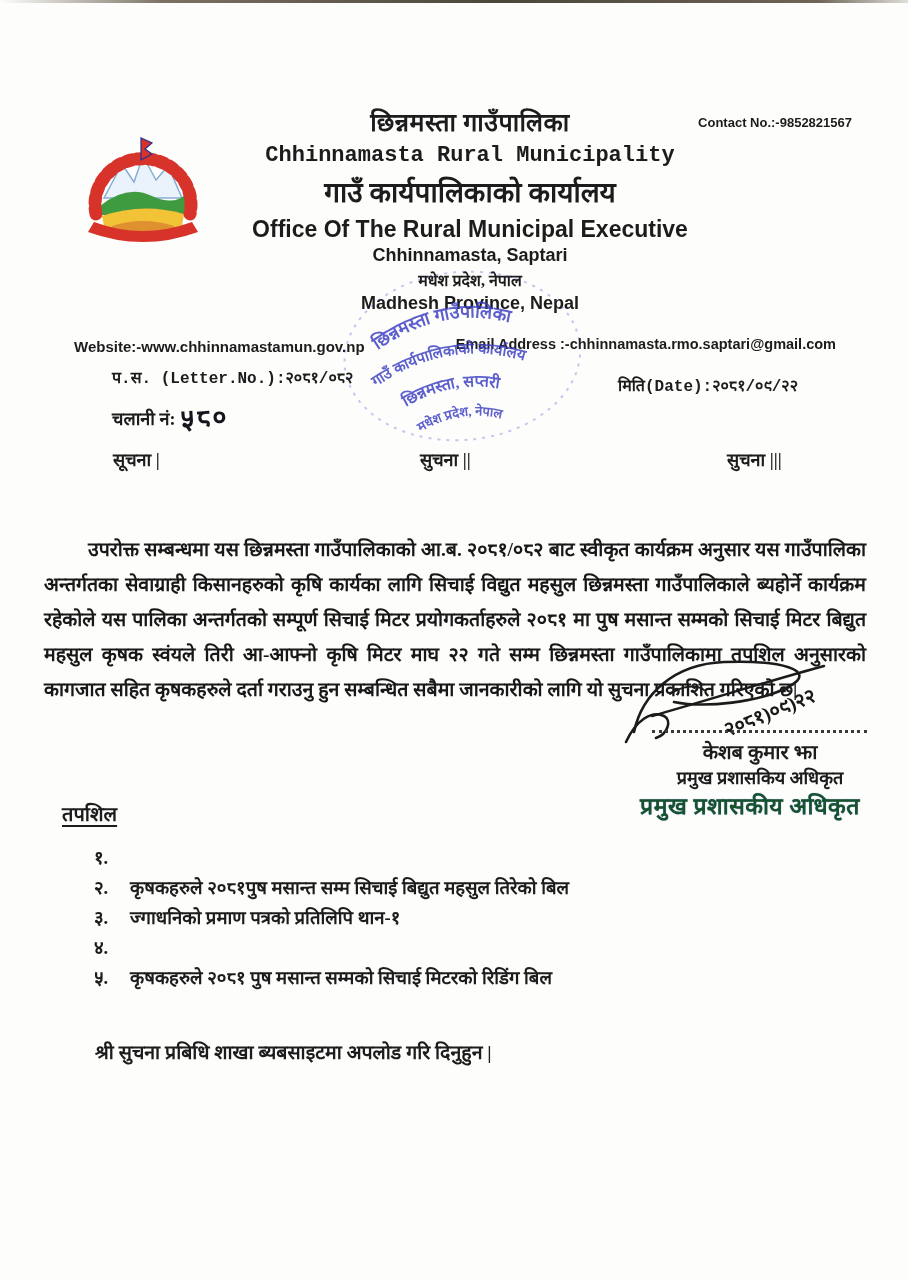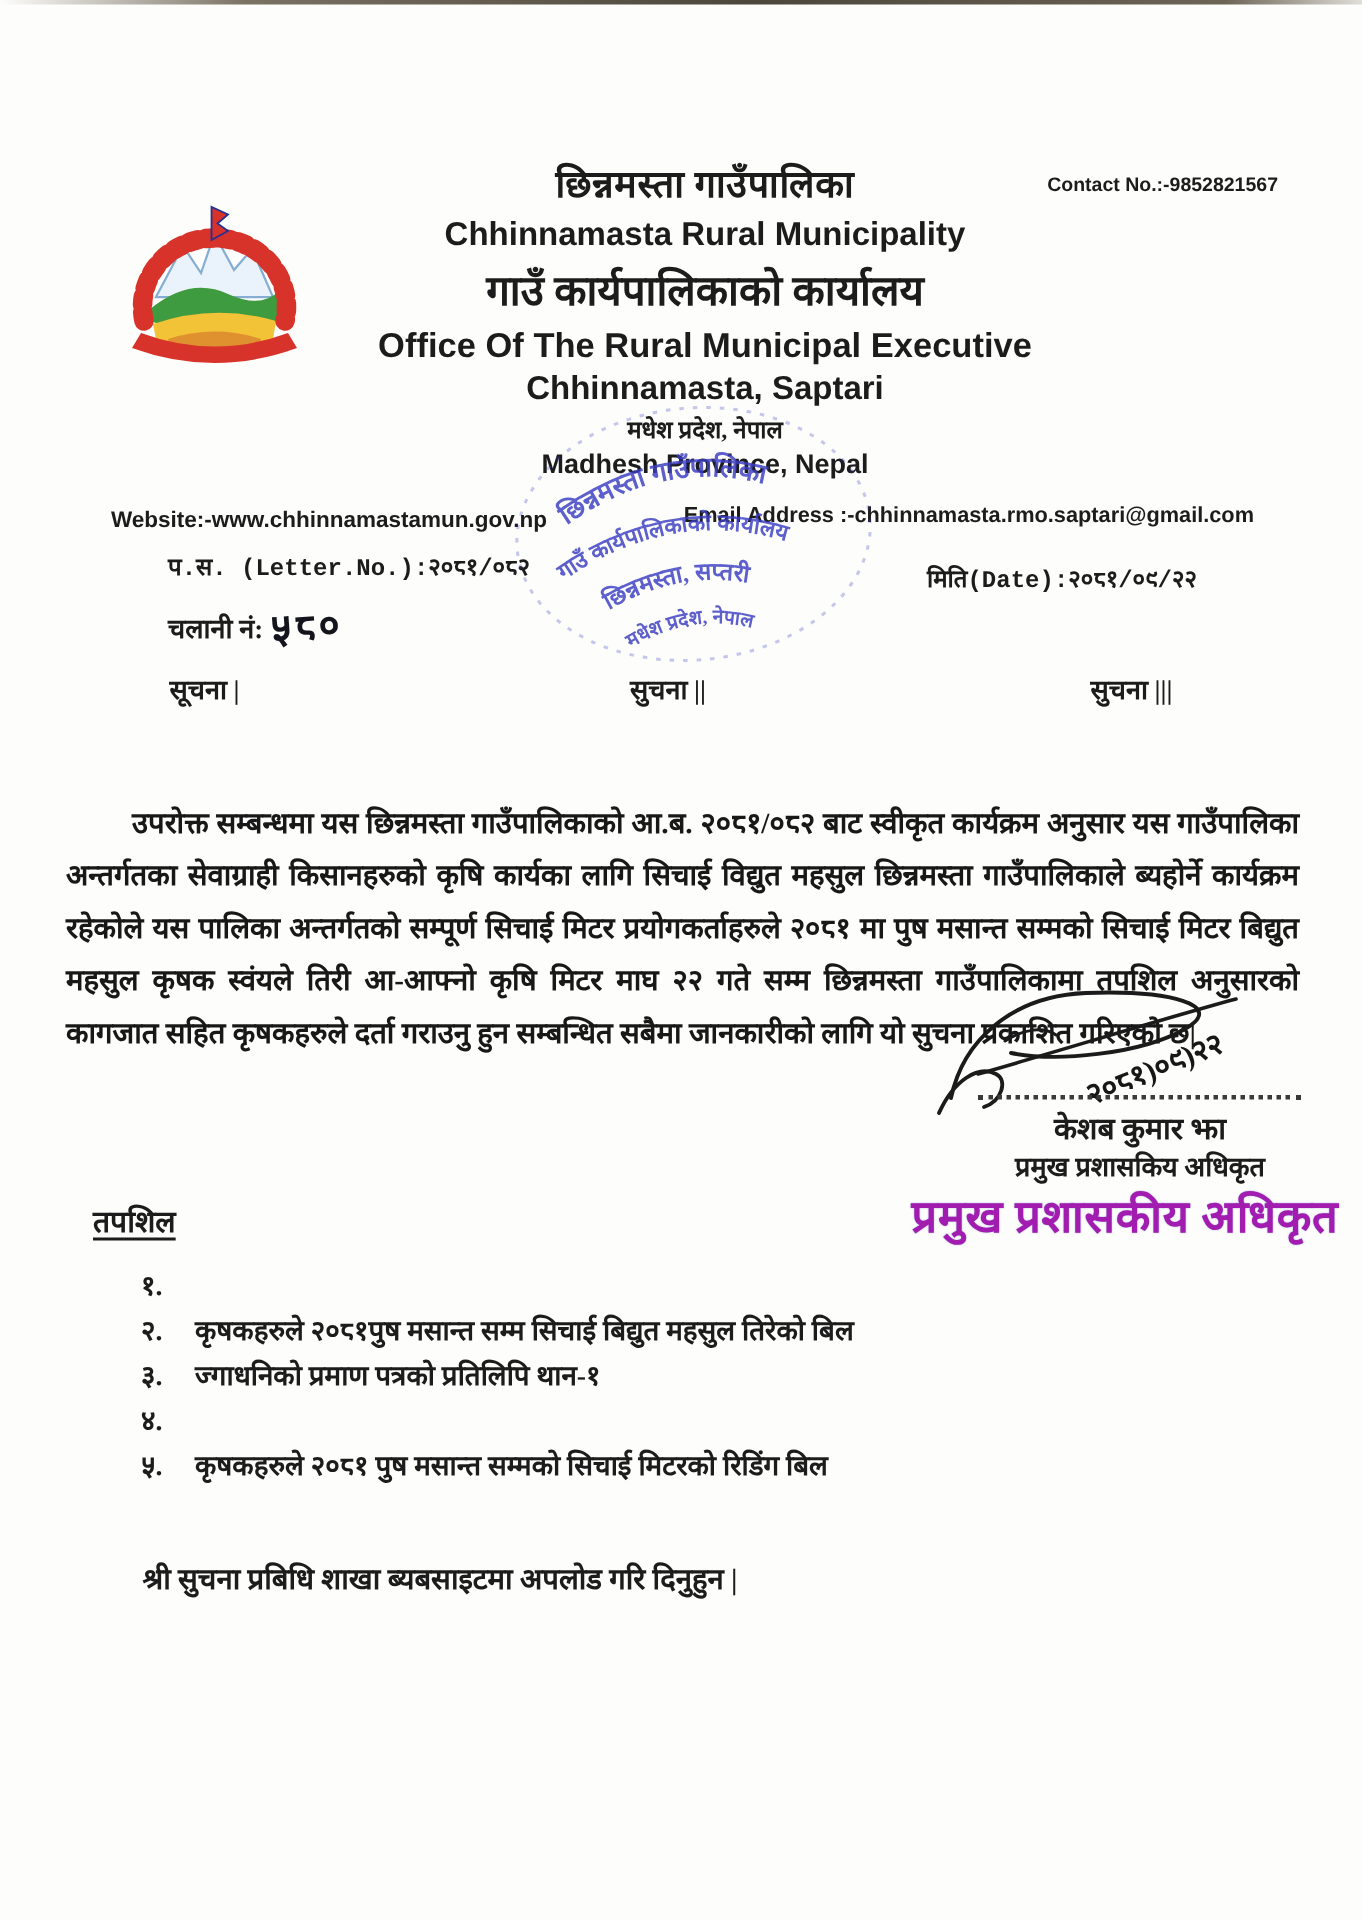--- a/index.html
+++ b/index.html
@@ -11,25 +11,25 @@
     -webkit-font-smoothing:antialiased;
   }
   .abs{position:absolute;}
   .scan-topline{
     top:0;left:0;width:908px;height:3px;
     background:linear-gradient(90deg, rgba(110,100,80,0) 0%, #7a7263 18%, #4c463b 55%, #6d6556 90%, rgba(110,100,80,.2) 100%);
   }
   
   .header-block{left:140px;top:104px;width:660px;text-align:center;}
   .h-np1{font-size:25px;font-weight:700;letter-spacing:.5px;}
-  .h-en1{font-family:Liberation Sans, sans-serif;font-size:22px;font-weight:700;margin-top:5px;}
+  .h-en1{font-family:Liberation Mono, monospace;font-size:22px;font-weight:700;margin-top:5px;}
   .h-np2{font-size:28px;font-weight:700;margin-top:4px;}
   .h-en2{font-family:"Liberation Sans",sans-serif;font-size:23px;font-weight:700;margin-top:6px;}
   .h-np3{font-size:17px;font-weight:600;margin-top:6px;}
-  .h-en3{font-family:"Liberation Sans",sans-serif;font-size:22px;font-weight:700;margin-top:2px;}
+  .h-en3{font-family:"Liberation Sans",sans-serif;font-size:18px;font-weight:700;margin-top:2px;}
   .h-np4{font-size:16px;font-weight:600;margin-top:3px;}
   .h-en4{font-family:"Liberation Sans",sans-serif;font-size:18px;font-weight:600;margin-top:2px;}
   .contact{right:56px;top:115px;font-family:"Liberation Sans",sans-serif;font-size:13px;font-weight:700;}
   
   .website{left:74px;top:338px;font-family:"Liberation Sans",sans-serif;font-size:15px;font-weight:700;}
   .email{right:72px;top:336px;font-family:"Liberation Sans",sans-serif;font-size:14.5px;font-weight:700;}
   .letterno{left:112px;top:366px;font-family:"Liberation Mono",monospace;font-size:16px;font-weight:700;}
   .dateline{left:618px;top:374px;font-family:"Liberation Mono",monospace;font-size:16px;font-weight:700;}
   .chalani{left:112px;top:396px;font-size:18px;font-weight:700;}
   .chalani-value{
@@ -47,21 +47,21 @@
     font-size:19.5px;line-height:35px;font-weight:600;
     text-align:justify;text-indent:44px;color:#181818;
   }
   
   .sig-svg{left:612px;top:650px;width:290px;height:100px;}
   .sig-dots{left:652px;top:730px;width:215px;border-bottom:3px dotted #3a3a3a;height:0;}
   .sig-name{left:630px;top:738px;width:260px;text-align:center;font-size:20px;font-weight:700;}
   .sig-title{left:630px;top:765px;width:260px;text-align:center;font-size:18px;font-weight:700;}
   .sig-stamp-title{
     left:600px;top:789px;width:300px;text-align:center;
-    font-size:30px;font-weight:700;color:#a21caf;letter-spacing:.5px;
+    font-size:23px;font-weight:700;color:#14532d;letter-spacing:.5px;
     text-shadow:0 0 1px rgba(58,62,194,.55);
     font-family:Liberation Serif, serif;
   }
   
   .tapasil-head{left:62px;top:800px;font-size:20px;font-weight:700;text-decoration:underline;text-underline-offset:4px;}
   .tapasil-list{left:94px;top:843px;width:640px;}
   .tapasil-item{display:flex;gap:14px;font-size:18.5px;font-weight:600;line-height:30px;height:30px;}
   .tapasil-num{width:22px;flex:none;}
   
   .footer-note{left:95px;top:1038px;font-size:19.5px;font-weight:600;}

